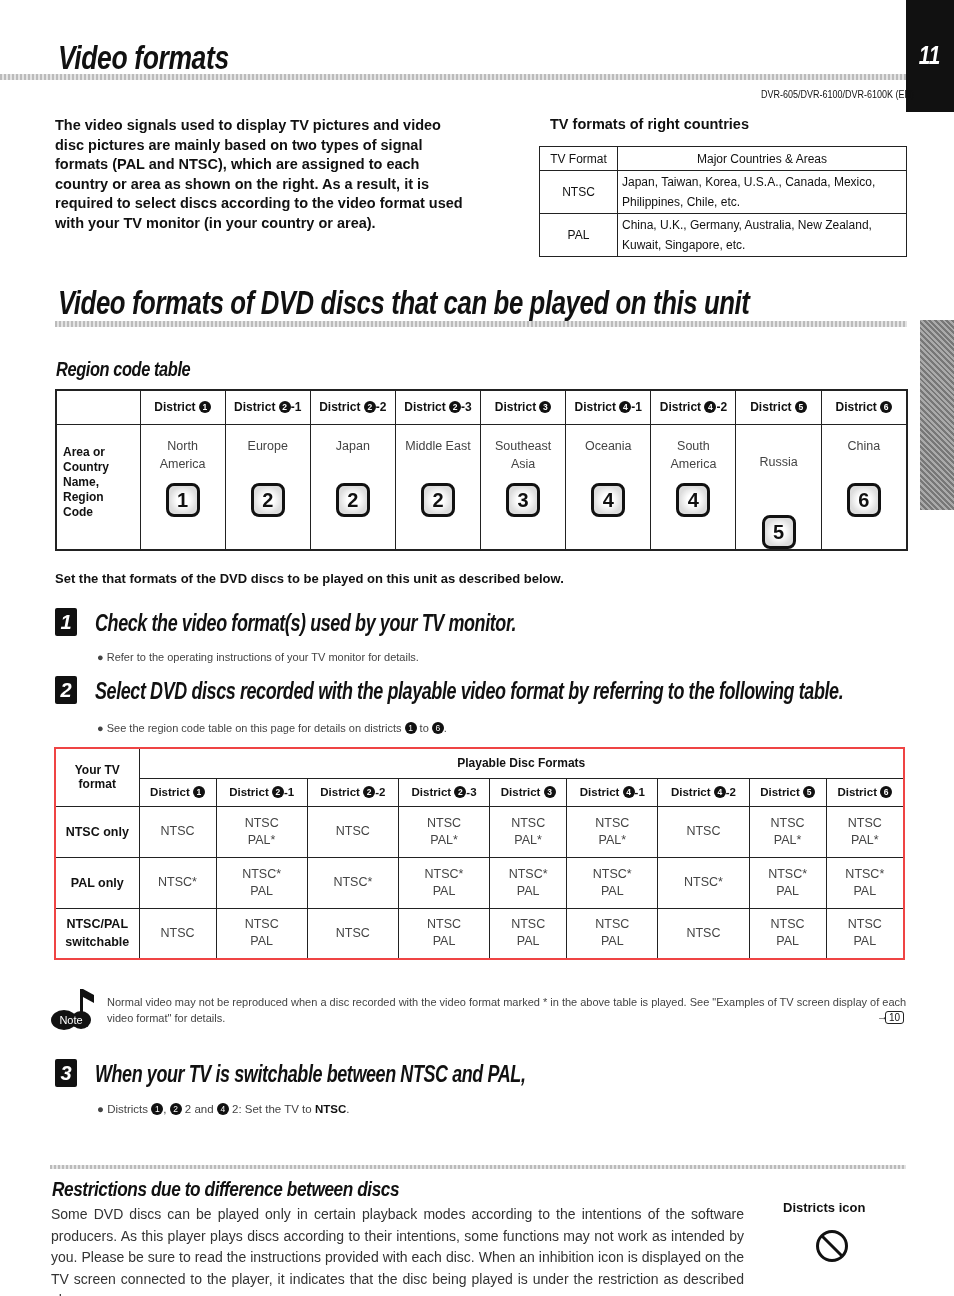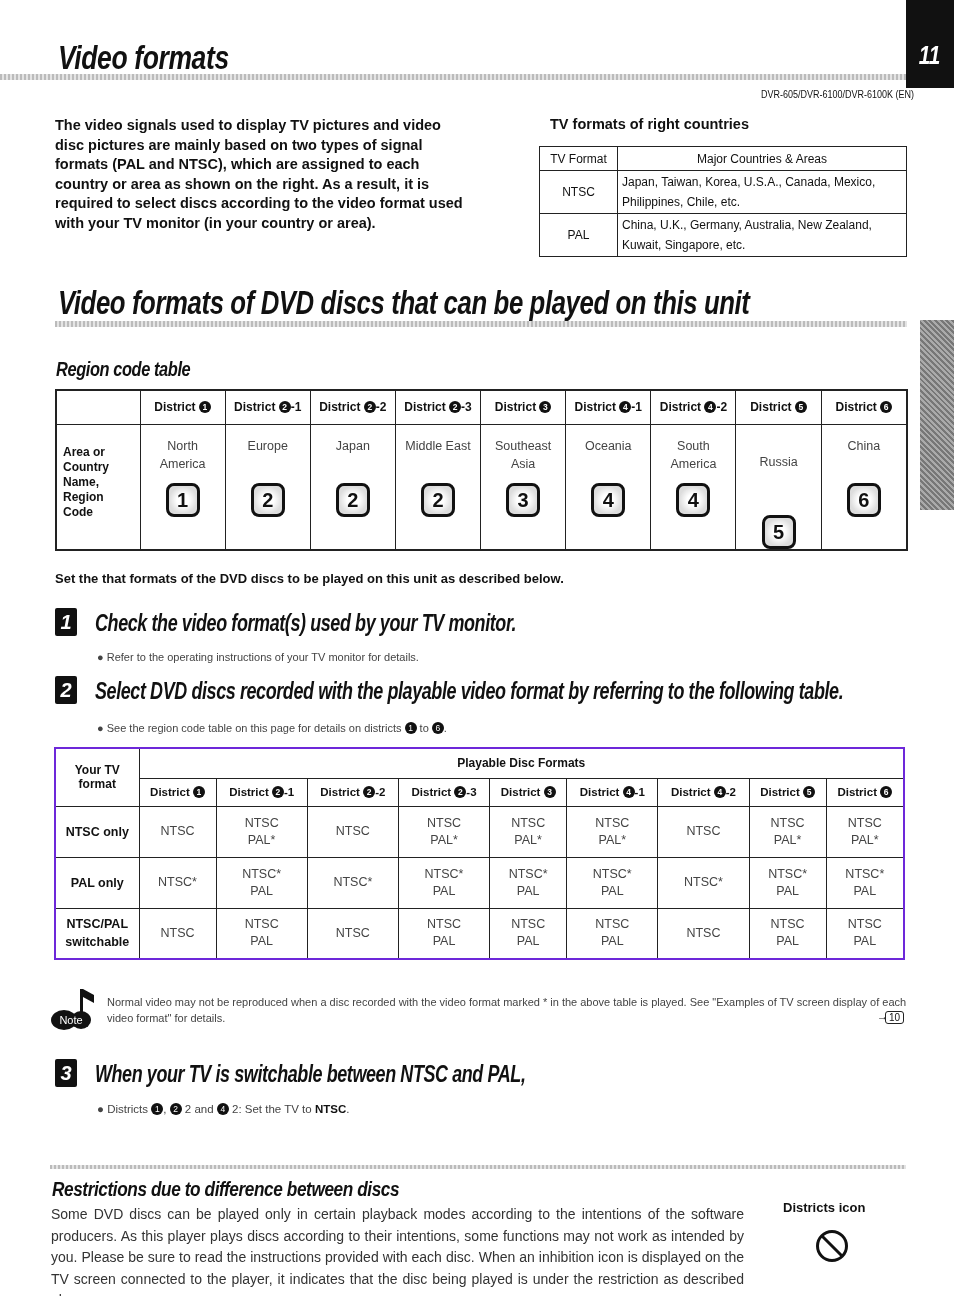--- a/index.html
+++ b/index.html
@@ -4,21 +4,21 @@
 <style>
   * { box-sizing: border-box; margin: 0; padding: 0; }
   html, body { width: 954px; height: 1296px; overflow: hidden; background: #fff; }
   body { position: relative; font-family: "Liberation Sans", sans-serif; color: #111; }
   .abs { position: absolute; }
 
   .cond { font-family: "Liberation Sans", sans-serif; font-style: italic; font-weight: bold; letter-spacing: -0.5px; transform-origin: left center; }
 
   .h1 { left: 58px; top: 38px; font-size: 34px; transform: scaleX(0.78); white-space: nowrap; }
   .rule { height: 6px; background: repeating-linear-gradient(90deg, #bbb 0 2px, #e4e4e4 2px 4px); }
-  .page-tab { left: 906px; top: 0; width: 48px; height: 88px; background: #111; color: #fff; }
+  .page-tab { left: 906px; top: 0; width: 48px; height: 112px; background: #111; color: #fff; }
   .page-tab span { position: absolute; left: 10px; top: 40px; font-size: 26px; font-weight: bold; font-style: italic; transform: scaleX(0.8); }
   .model { right: 40px; top: 89px; font-size: 10px; transform: scaleX(0.9); transform-origin: right center; }
 
   .intro { left: 55px; top: 116px; width: 410px; font-size: 14.5px; font-weight: bold; line-height: 19.5px; }
   .tvf-title { left: 550px; top: 116px; font-size: 14.5px; font-weight: bold; }
   table { border-collapse: collapse; }
   .tvf { left: 539px; top: 146px; width: 368px; font-size: 12px; }
   .tvf td, .tvf th { border: 1.5px solid #222; font-weight: normal; padding: 1px 4px; }
   .tvf th { height: 24px; text-align: center; }
   .tvf td.fmt { text-align: center; width: 78px; }
@@ -33,21 +33,21 @@
   .region td { border-left: 1.5px solid #222; vertical-align: top; text-align: center; color: #444; padding-top: 12px; line-height: 18px; }
   .region td.rowhdr { text-align: left; font-weight: bold; color: #111; font-size: 12px; padding: 20px 6px 0; line-height: 15px; }
   .code-box { display: inline-block; width: 34px; height: 34px; border: 3px solid #111; border-radius: 8px; font-size: 20px; font-weight: bold; color: #111; line-height: 28px; margin-top: 6px; background: radial-gradient(circle, #fff 30%, #ddd 70%); }
   .dnum { display: inline-block; width: 12px; height: 12px; border-radius: 50%; background: #111; color: #fff; font-size: 8.5px; line-height: 12px; text-align: center; vertical-align: 1px; }
 
   .setline { left: 55px; top: 571px; font-size: 13px; font-weight: bold; }
   .step-badge { width: 22px; height: 28px; background: #111; color: #fff; border-radius: 2px; font-size: 20px; font-weight: bold; font-style: italic; text-align: center; line-height: 28px; }
   .step-title { font-size: 23px; transform: scaleX(0.78); white-space: nowrap; }
   .bullet { font-size: 11px; color: #444; }
 
-  .play { left: 54px; top: 747px; width: 851px; border: 2px solid #6d28d9; font-size: 12.5px; }
+  .play { left: 54px; top: 747px; width: 851px; border: 2px solid #ef4444; font-size: 12.5px; }
   .play th, .play td { border: 1.5px solid #222; text-align: center; }
   .play th.top { height: 30px; font-size: 12px; font-weight: bold; }
   .play th.dist { height: 28px; font-size: 11.5px; font-weight: bold; }
   .play td.rh { font-weight: bold; font-size: 12.5px; width: 84px; line-height: 18px; }
   .play td.cell { color: #444; line-height: 17px; height: 51px; }
 
   .note-icon { left: 50px; top: 987px; width: 46px; height: 44px; }
   .note-text { left: 107px; top: 994px; width: 800px; font-size: 11px; color: #444; line-height: 16px; }
   .pgref { right: 50px; top: 1011px; font-size: 10px; border: 1px solid #222; border-radius: 3px; padding: 0 3px; }
 

